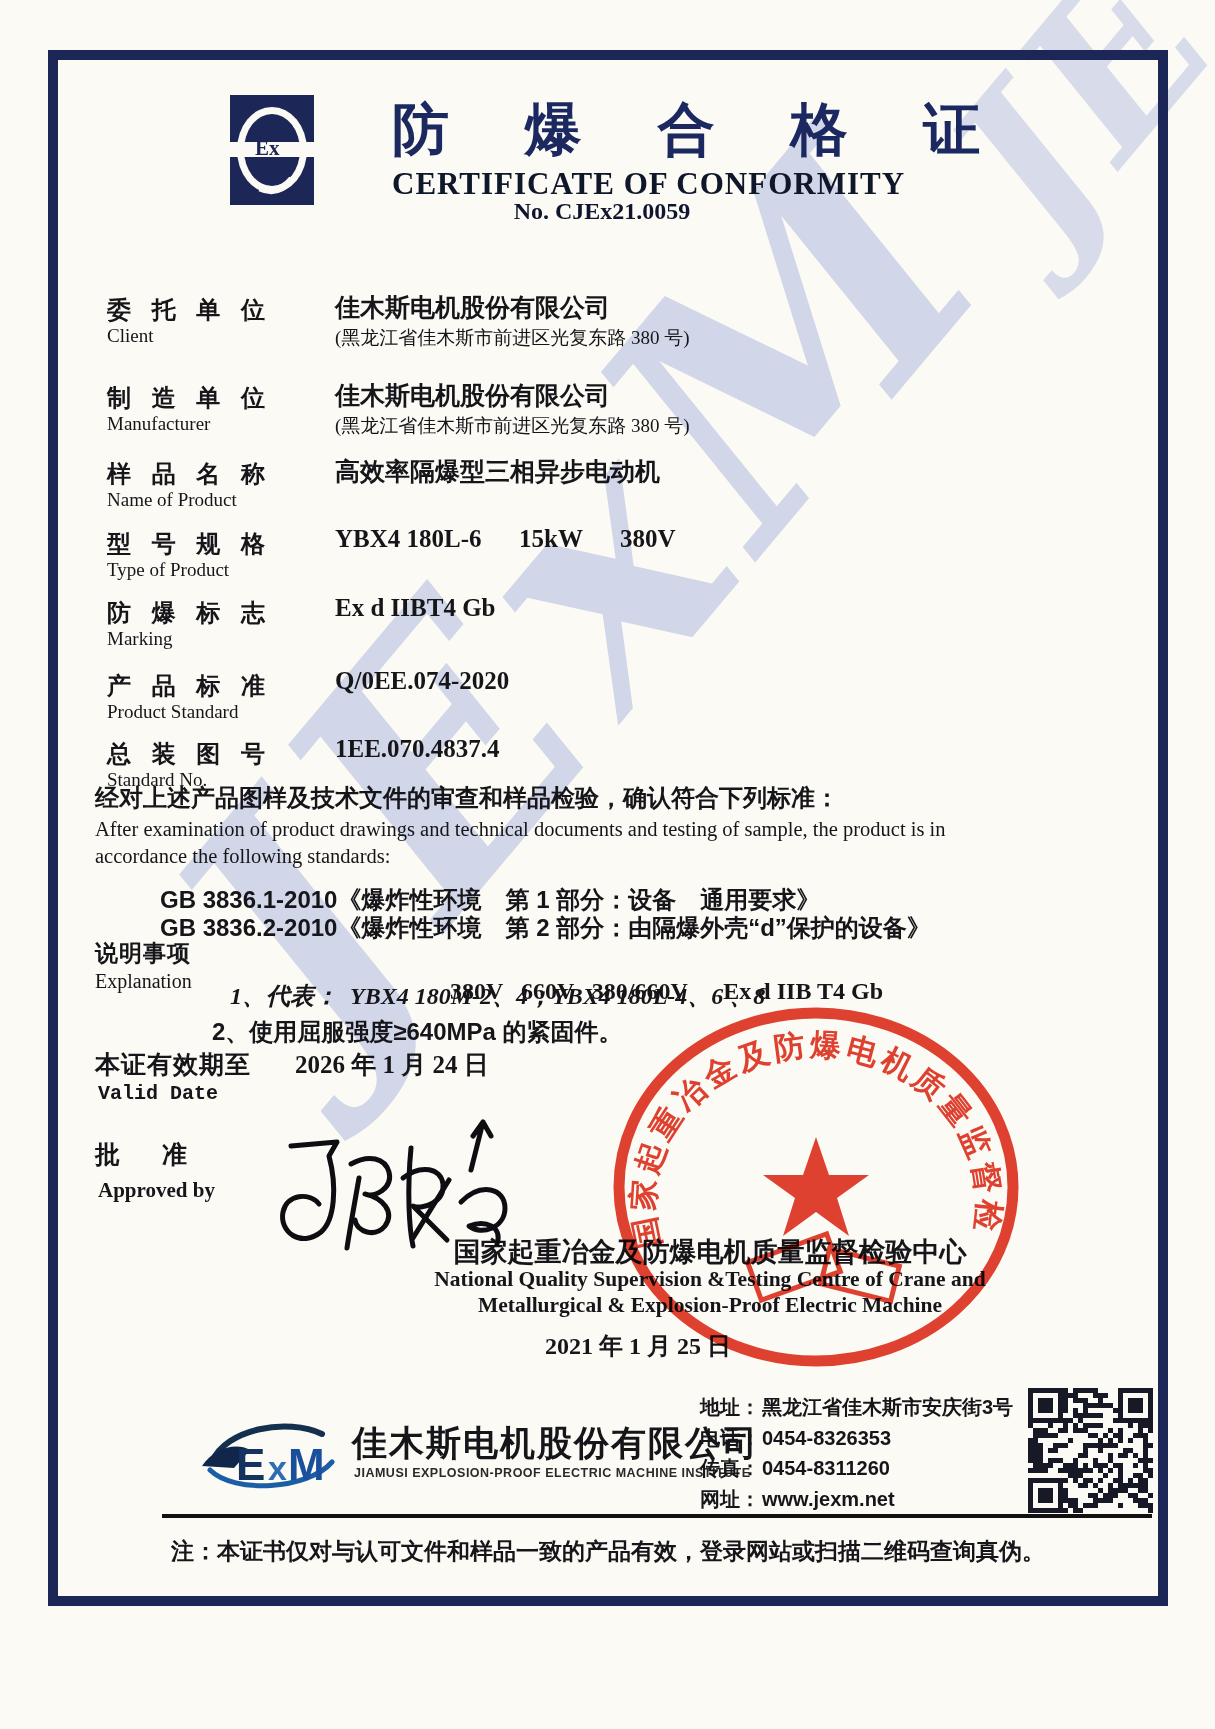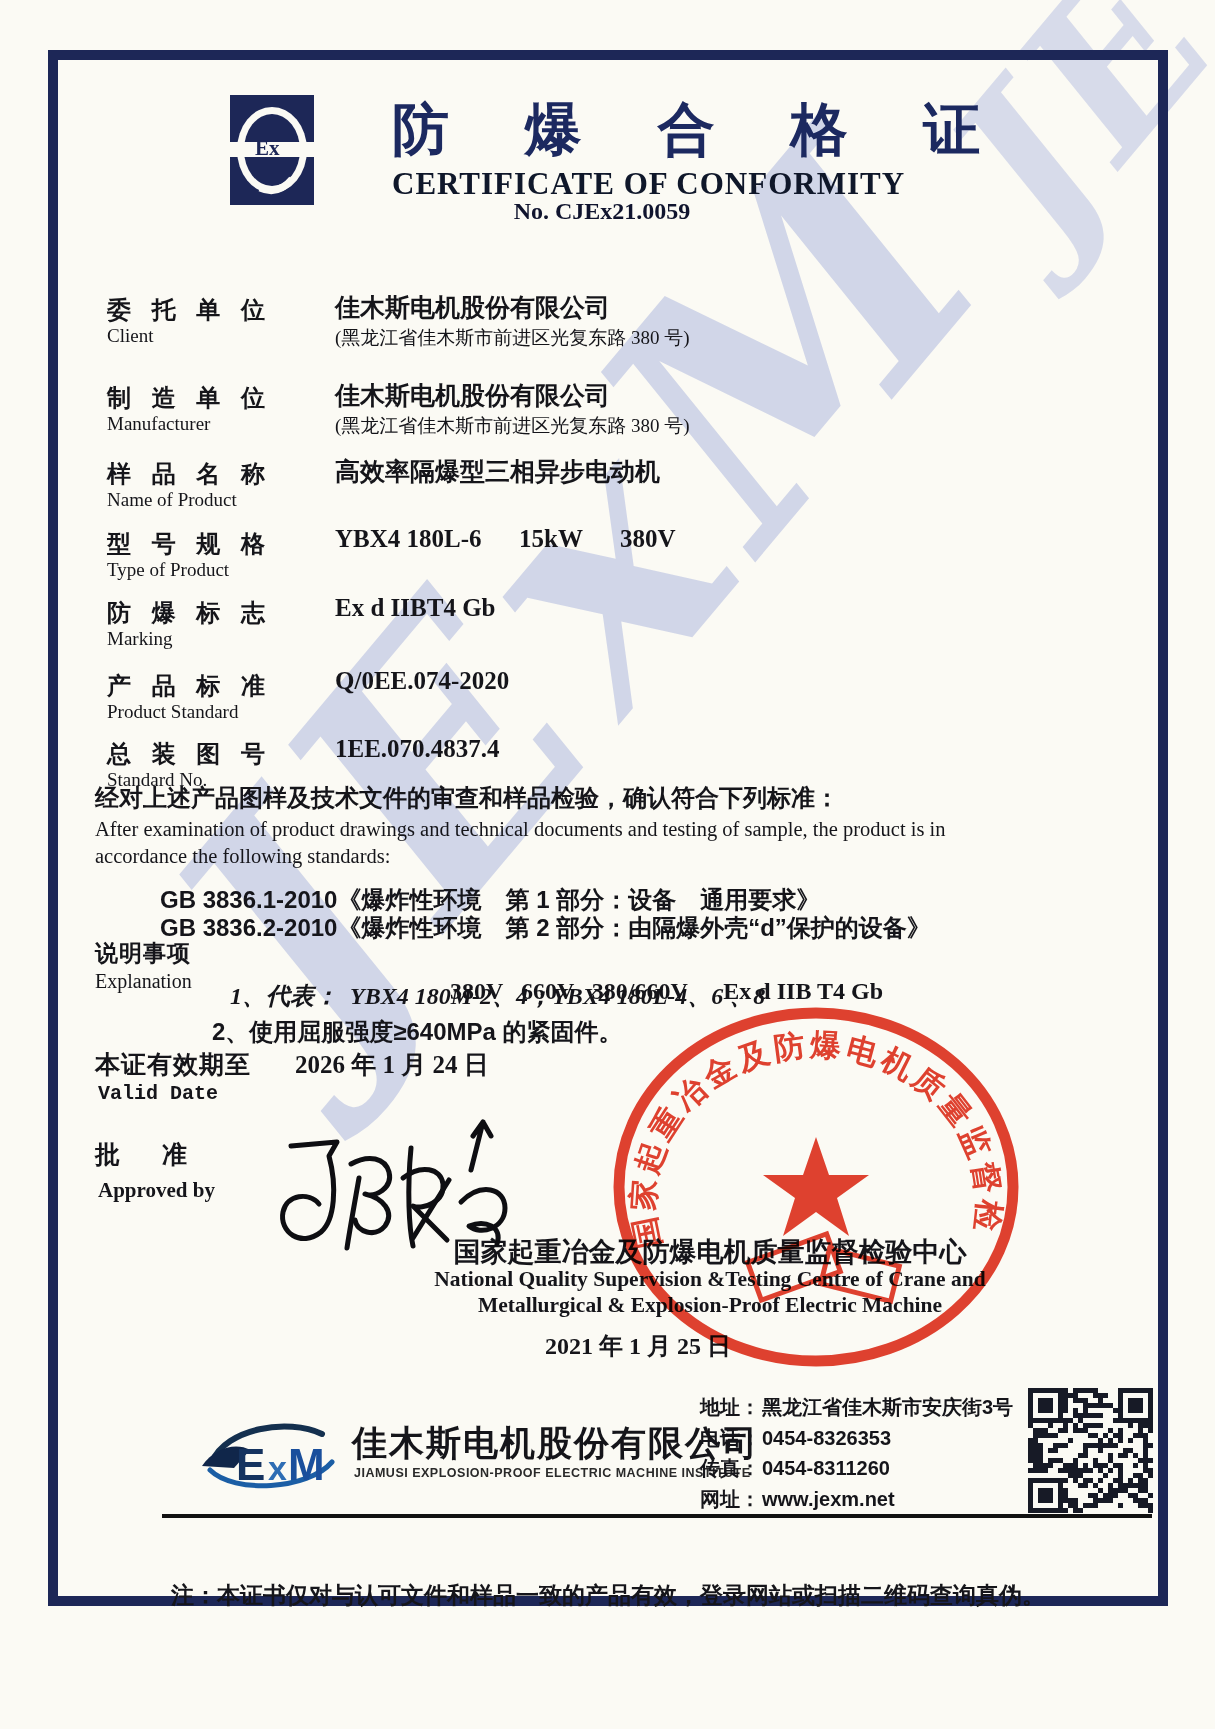--- a/index.html
+++ b/index.html
@@ -54,21 +54,21 @@
   .org-en{left:408px;top:1266px;width:604px;text-align:center;font-size:21.5px;font-weight:bold;
           font-family:"Liberation Serif",serif;line-height:26px;}
   .org-date{left:408px;top:1330px;width:460px;text-align:center;font-size:24px;font-weight:bold;
             font-family:"Liberation Serif",serif;white-space:pre;}
 
   .divider{left:162px;top:1514px;width:990px;height:4px;background:#111;}
   .inst-zh{left:352px;top:1420px;font-size:35px;font-weight:bold;letter-spacing:2px;white-space:nowrap;}
   .inst-en{left:354px;top:1466px;font-size:12.5px;font-weight:bold;color:#2a2a2a;letter-spacing:.5px;white-space:nowrap;}
   .contact{left:700px;top:1392px;font-size:20px;font-weight:bold;line-height:30.5px;white-space:nowrap;}
   .contact .lbl{display:inline-block;min-width:62px;}
-  .note{left:60px;top:1580px;width:1096px;text-align:center;font-size:23px;font-weight:bold;white-space:nowrap;}
+  .note{left:60px;top:1536px;width:1096px;text-align:center;font-size:23px;font-weight:bold;white-space:nowrap;}
 
   .stamp{left:606px;top:995px;width:420px;height:380px;z-index:2;mix-blend-mode:multiply;opacity:.92;}
   .sig{left:255px;top:1108px;width:280px;height:180px;z-index:2;}
 </style>
 </head>
 <body>
 
 <div class="page">
 
   <div class="wm big">JExM</div>

